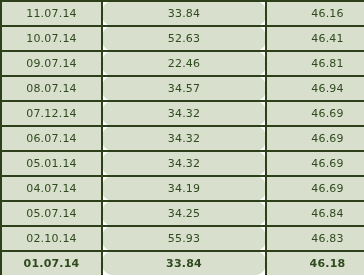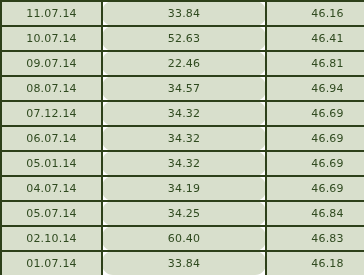--- a/index.html
+++ b/index.html
@@ -41,20 +41,21 @@
     font-size: 11px;
     letter-spacing: 0.2px;
     white-space: nowrap;
     overflow: hidden;
   }
   #rates-table td:last-child {
     border-right: none;
   }
   #rates-table tr:last-child td {
     border-bottom: none;
+    font-weight: bold;
   }
   .col-date { width: 91px; }
   .col-v1   { width: 154px; border-radius: 11px; }
   .col-v2   { width: 113px; }
 </style>
 </head>
 <body>
 
 <div id="screen">
   <table id="rates-table">
@@ -99,21 +100,21 @@
           <td class="col-v1">34.19</td>
           <td class="col-v2">46.69</td>
         </tr>
         <tr>
           <td class="col-date">05.07.14</td>
           <td class="col-v1">34.25</td>
           <td class="col-v2">46.84</td>
         </tr>
         <tr>
           <td class="col-date">02.10.14</td>
-          <td class="col-v1">60.40</td>
+          <td class="col-v1">55.93</td>
           <td class="col-v2">46.83</td>
         </tr>
         <tr>
           <td class="col-date">01.07.14</td>
           <td class="col-v1">33.84</td>
           <td class="col-v2">46.18</td>
         </tr>
       </tbody>
   </table>
 </div>

